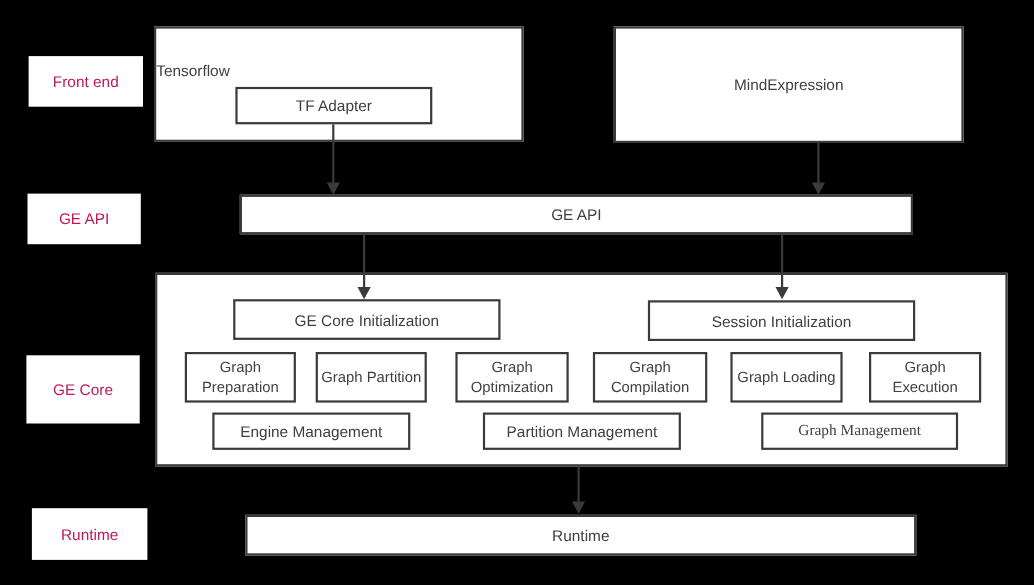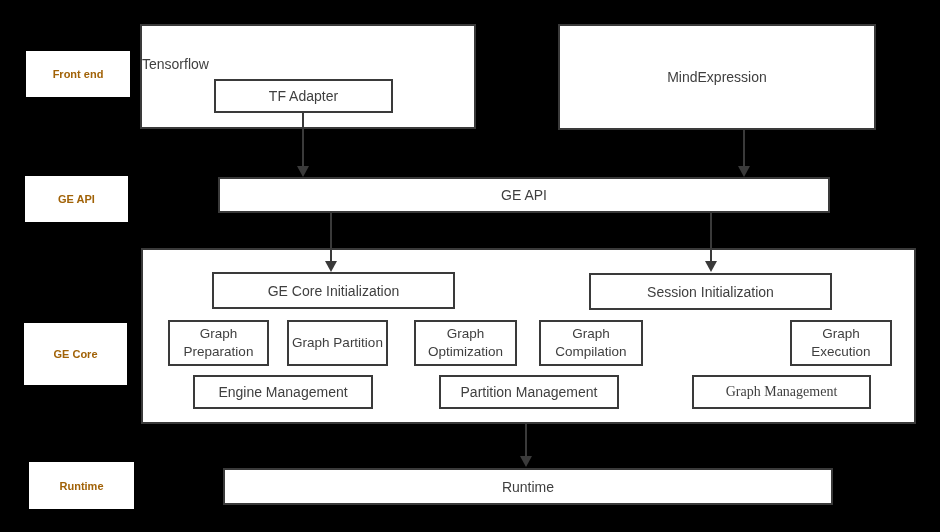--- a/index.html
+++ b/index.html
@@ -18,23 +18,22 @@
     display:flex; align-items:center; justify-content:center;
     text-align:center;
     font-size:14px;
     color:#3f3f3f;
   }
   .bordered { border:2px solid #3a3a3a; }
   .side-label {
     position:absolute;
     background:#ffffff;
     display:flex; align-items:center; justify-content:center;
-    font-size:11px; color:#a16207;
+    font-size:14px; color:#be185d;
     box-sizing:border-box;
-    font-weight:bold;
   }
   .outer-title {
     position:absolute; left:0; right:0; top:30px;
     text-align:left; font-size:14px; color:#3f3f3f;
   }
   .small { font-size:13.5px; line-height:1.3; padding:0 2px; }
   .arrow { position:absolute; width:12px; margin-left:-6px; }
   .arrow .shaft {
     position:absolute; left:5px; top:0; bottom:9px; width:2px;
     background:#3a3a3a; display:block;
@@ -85,20 +84,23 @@
     </div>
     <div class="box bordered small" style="left:144px; top:70px; width:101px; height:46px;">
       <span>Graph Partition</span>
     </div>
     <div class="box bordered small" style="left:271px; top:70px; width:103px; height:46px;">
       <span>Graph Optimization</span>
     </div>
     <div class="box bordered small" style="left:396px; top:70px; width:104px; height:46px;">
       <span>Graph Compilation</span>
     </div>
+    <div class="box bordered small" style="left:521px; top:70px; width:102px; height:46px;">
+      <span>Graph Loading</span>
+    </div>
     <div class="box bordered small" style="left:647px; top:70px; width:102px; height:46px;">
       <span>Graph Execution</span>
     </div>
 
     <div class="box bordered" style="left:50px; top:125px; width:180px; height:34px;">
       <span>Engine Management</span>
     </div>
     <div class="box bordered" style="left:296px; top:125px; width:180px; height:34px;">
       <span>Partition Management</span>
     </div>

